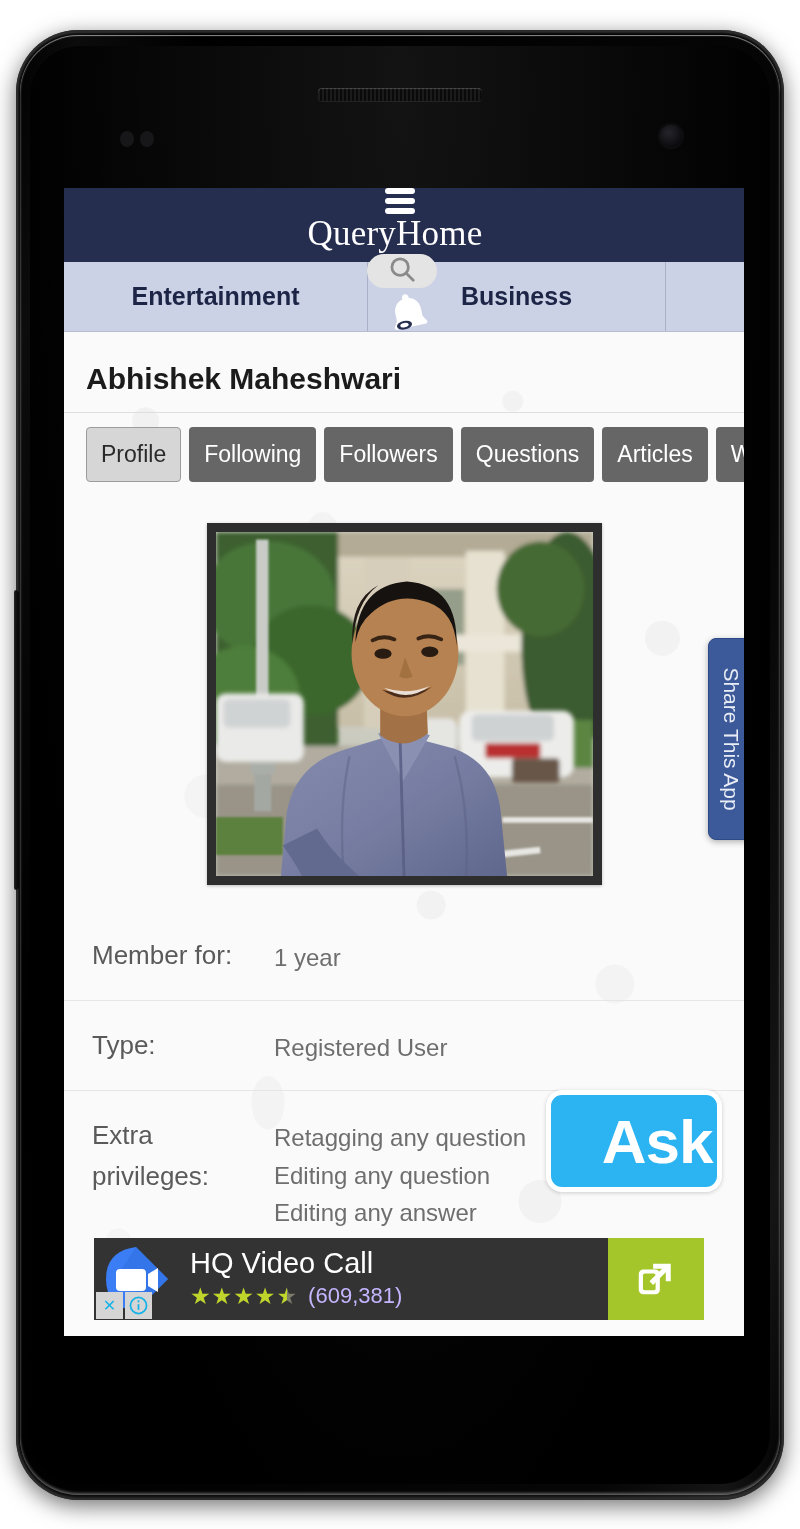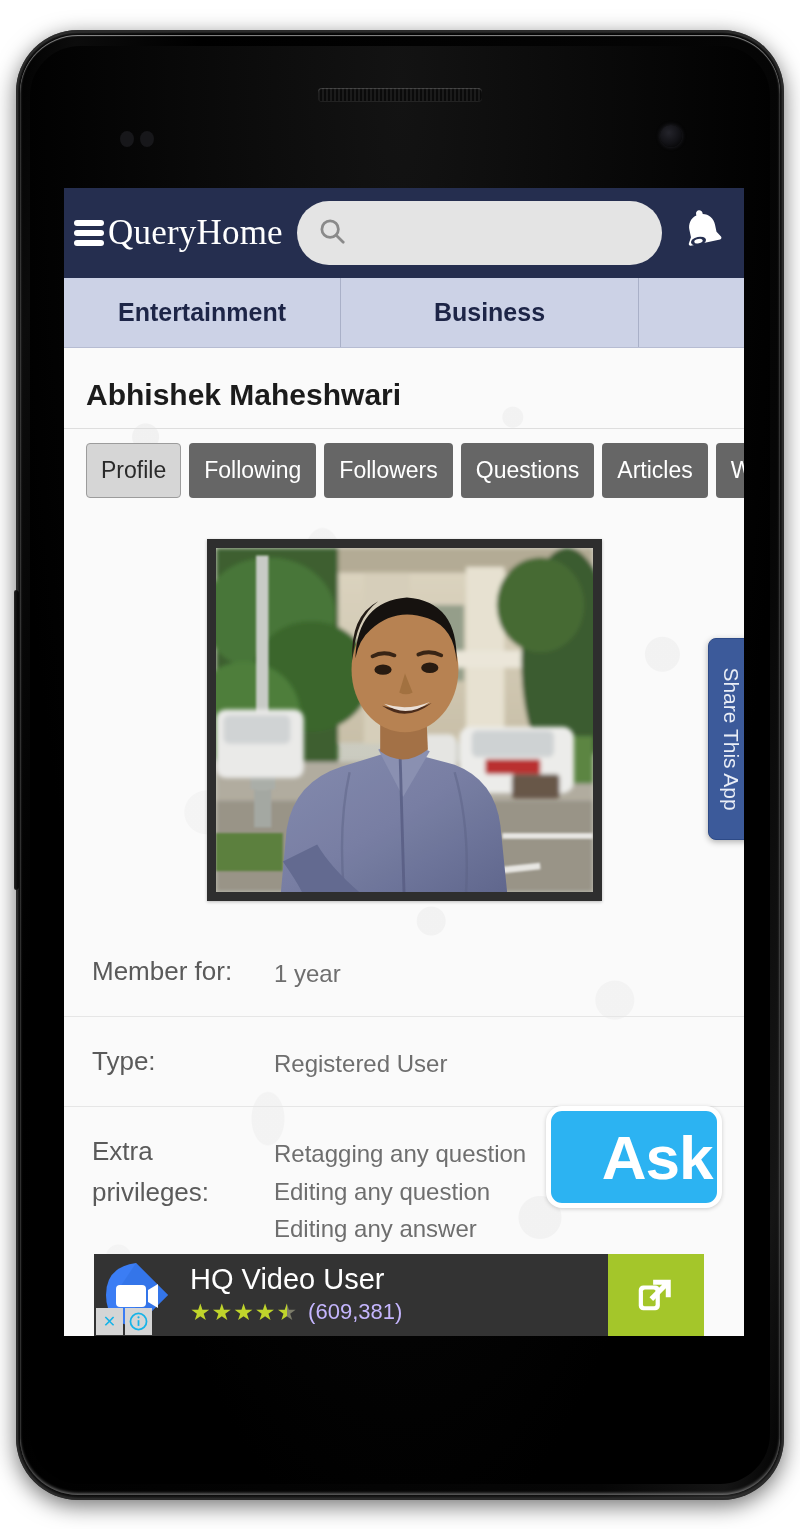--- a/index.html
+++ b/index.html
@@ -73,24 +73,25 @@
     position: absolute;
     left: 64px; top: 188px;
     width: 680px; height: 1148px;
     overflow: hidden;
     background: #fbfbfb;
   }
 
   
   #app-header {
     position: relative;
-    height: 90px;
+    height: 74px;
     background: #252e4f;
     display: flex; align-items: center;
     padding: 0 14px 0 10px;
+    flex-direction: column;
   }
   #hamburger-icon {
     width: 30px; height: 26px;
     display: flex; flex-direction: column; justify-content: space-between;
     flex: 0 0 auto; margin-right: 4px;
   }
   #hamburger-icon i { display: block; height: 6px; background: #fff; border-radius: 3px; }
   #brand-logo {
     color: #fff;
     font-family: "Liberation Serif", serif;
@@ -124,21 +125,21 @@
     display: flex; align-items: stretch;
     border-bottom: 1px solid #b6bcd2;
   }
   .cat-item {
     display: flex; align-items: center; justify-content: center;
     color: #1d2547;
     font-size: 25px; font-weight: bold;
     border-right: 1px solid #a9b0c8;
     white-space: nowrap;
   }
-  .cat-item:nth-child(1) { width: 277px; }
+  .cat-item:nth-child(1) { width: 304px; }
   .cat-item:nth-child(2) { width: 298px; }
   .cat-item:nth-child(3) { flex: 1 1 auto; border-right: 0; }
 
   
   #content {
     position: relative;
     height: 988px;
     background-color: #fafafa;
     background-image:
       radial-gradient(circle at 12% 9%, rgba(0,0,0,.035) 0 13px, transparent 14px),
@@ -478,21 +479,21 @@
     <div id="ad-banner">
       <div id="ad-app-icon">
         <svg width="76" height="76" viewBox="0 0 76 76">
           <path d="M38 6 L70 38 L38 70 Q8 66 8 38 Q8 10 38 6 Z" fill="#3b7df4"></path>
           <path d="M38 6 L70 38 L46 62 L22 30 Z" fill="#2f6fe0" opacity=".55"></path>
           <rect x="18" y="28" width="30" height="22" rx="4" fill="#ffffff"></rect>
           <path d="M50 33 L60 27 L60 51 L50 45 Z" fill="#ffffff"></path>
         </svg>
       </div>
       <div id="ad-text">
-        <div id="ad-title">HQ Video User</div>
+        <div id="ad-title">HQ Video Call</div>
         <div id="ad-rating-row">
           <span id="ad-stars">
             <span>★★★★</span><span style="background:linear-gradient(90deg,#c0d52b 50%,#7d7d6a 50%);-webkit-background-clip:text;background-clip:text;color:transparent;">★</span>
           </span>
           <span id="ad-rating-count">(609,381)</span>
         </div>
       </div>
       <div id="ad-cta">
         <svg width="46" height="46" viewBox="0 0 24 24">
           <rect x="3" y="7" width="11" height="13" rx="2.4" fill="#ffffff"></rect>

